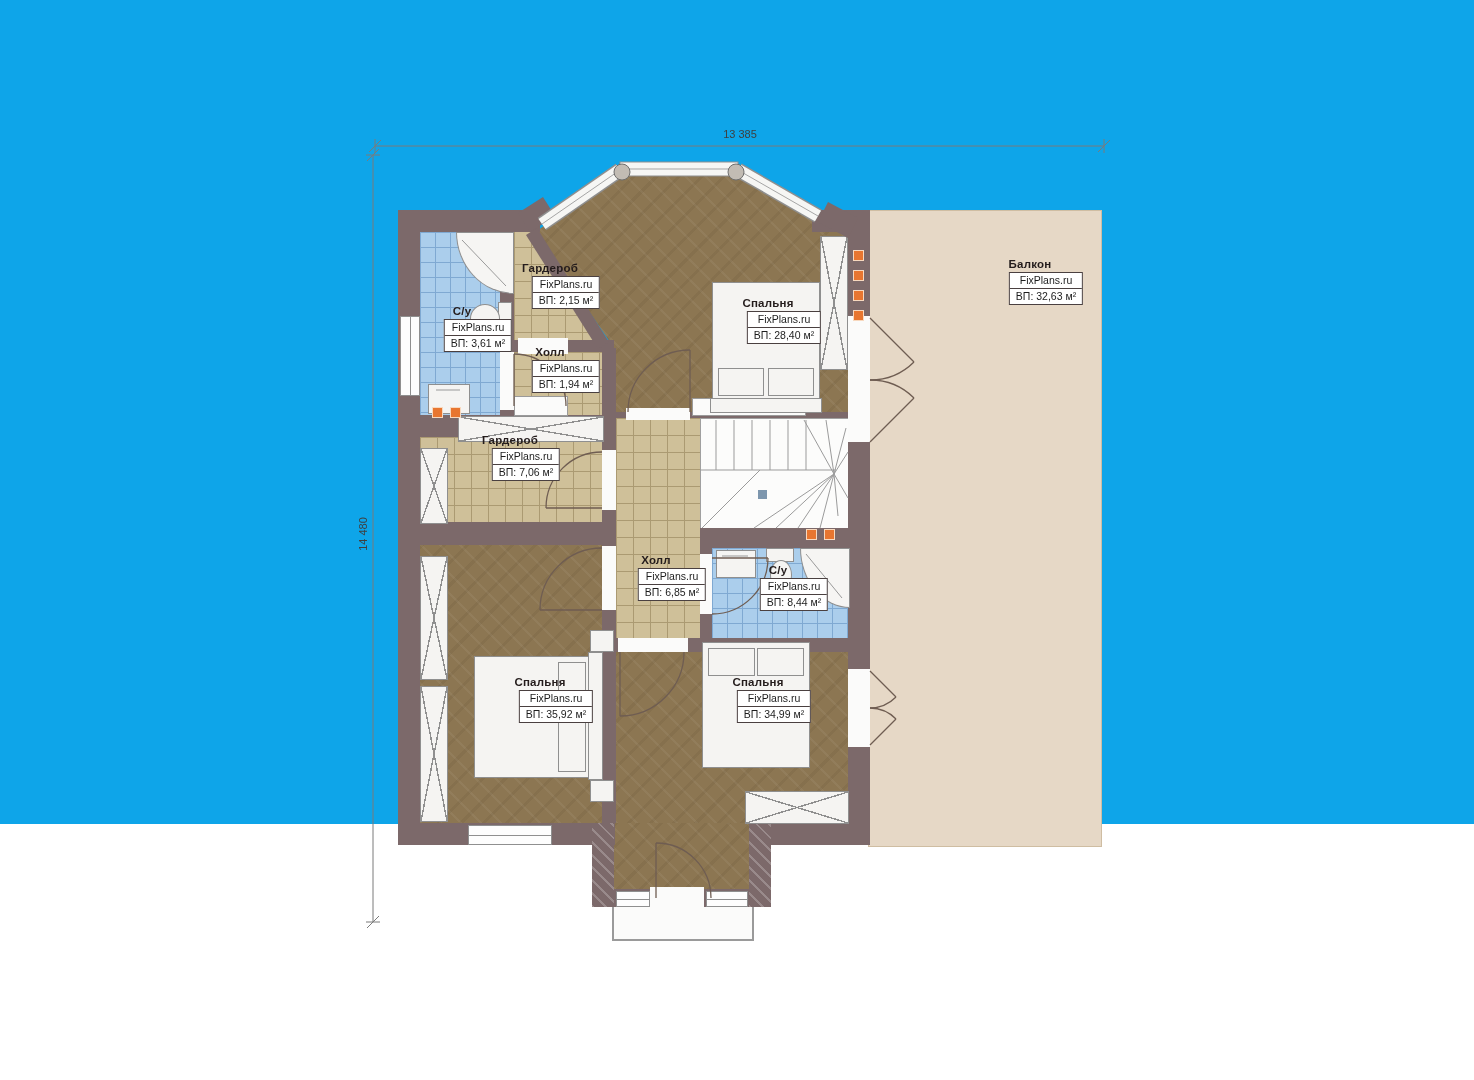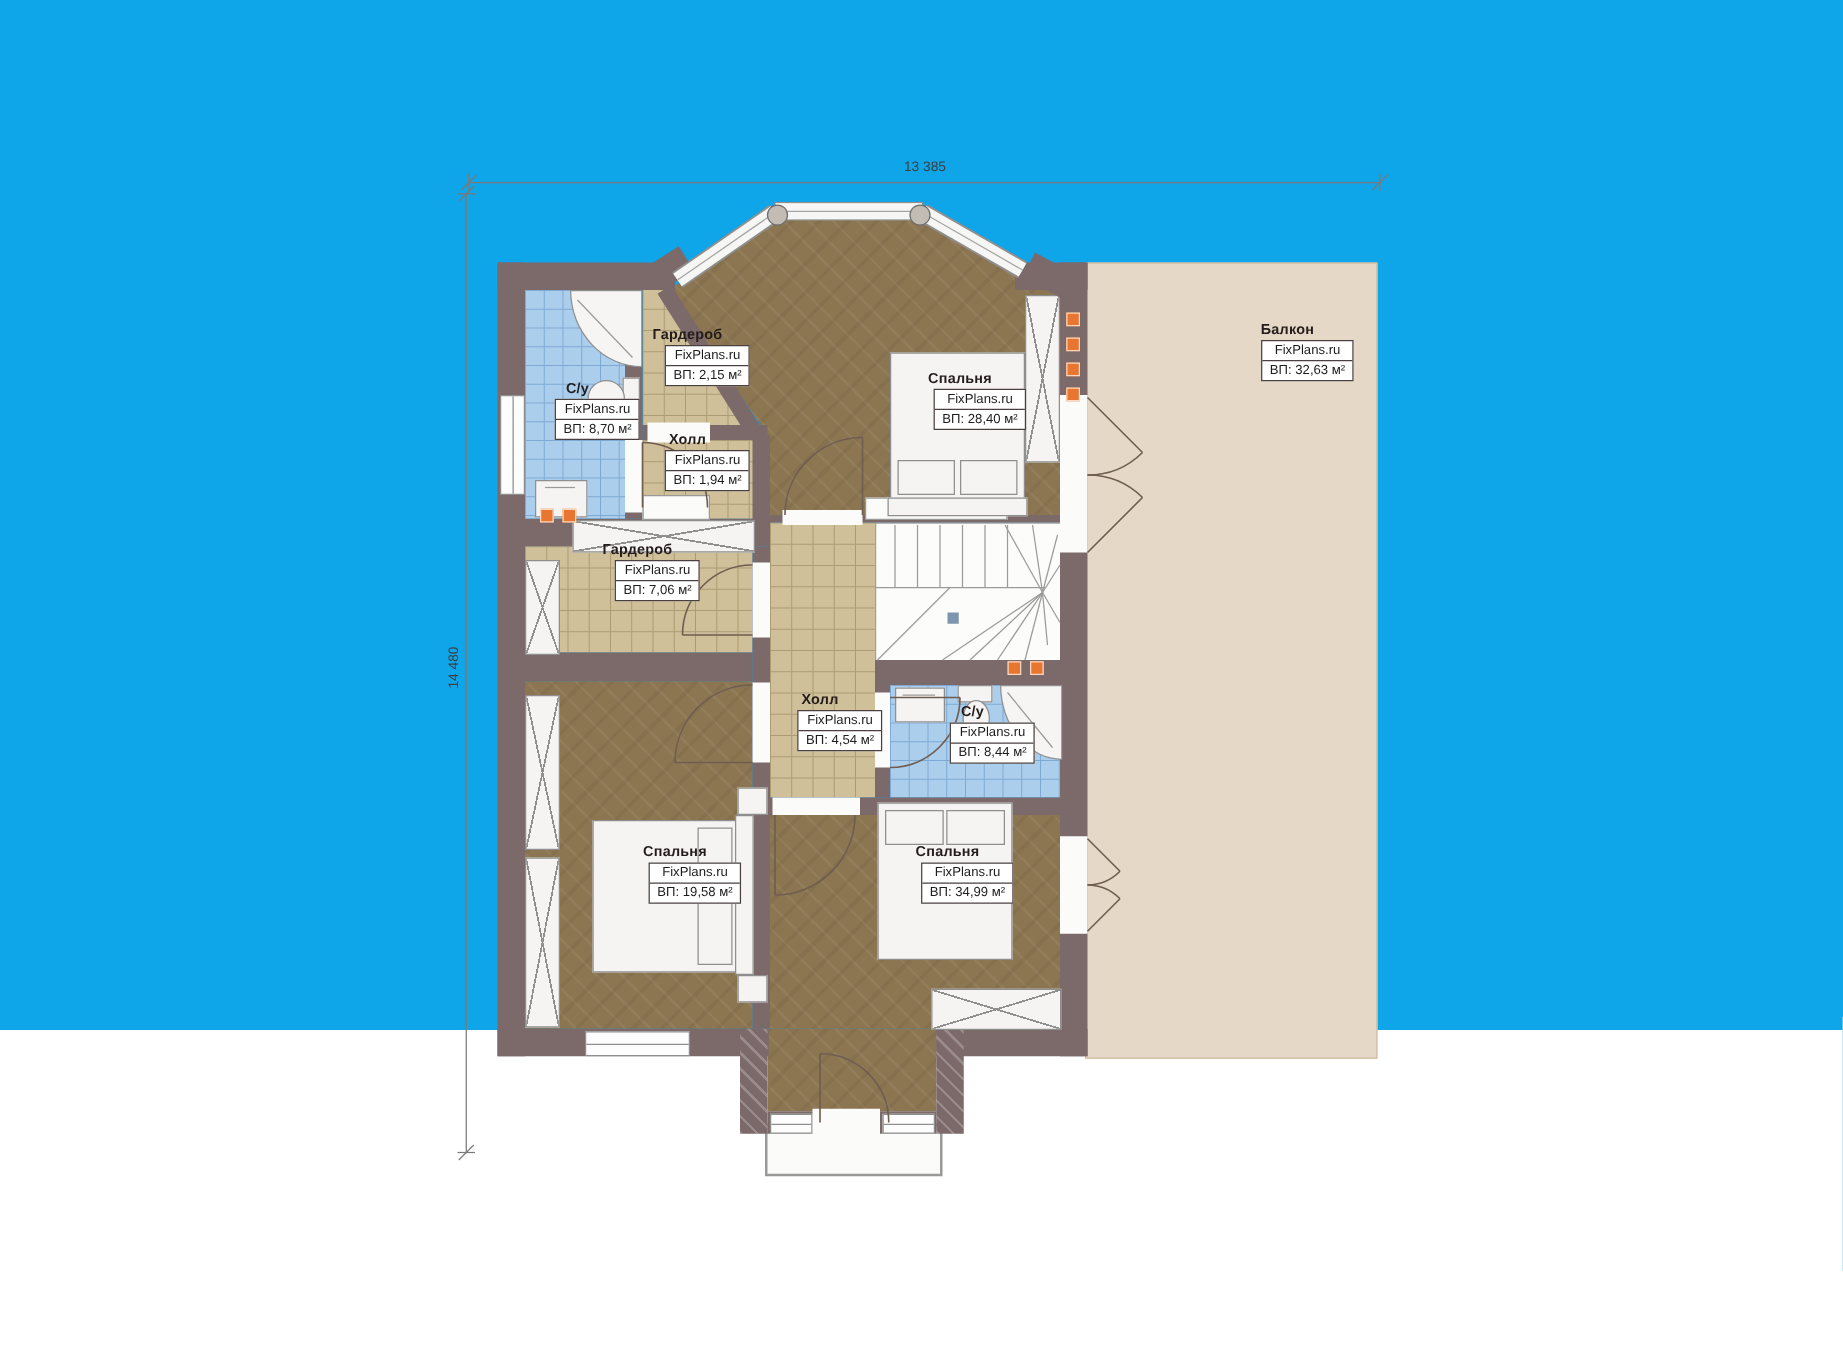--- a/index.html
+++ b/index.html
@@ -219,21 +219,21 @@
       <line x1="722" y1="556" x2="748" y2="556"></line>
     </g>
   </svg>
 
   <div class="dim-label" style="left:740px;top:128px;transform:translateX(-50%);">13 385</div>
   <div class="dim-label" style="left:338px;top:528px;transform:rotate(-90deg);transform-origin:center;width:50px;text-align:center;">14 480</div>
 
   <div class="room-label" style="left:462px;top:305px;">
     <div class="room-name">С/у</div>
     <div class="room-box"><div class="wm">FixPlans.ru</div>
-      <div class="area">ВП: 8,70 м²</div></div>
+      <div class="area">ВП: 3,61 м²</div></div>
   </div>
   <div class="room-label" style="left:550px;top:262px;">
     <div class="room-name">Гардероб</div>
     <div class="room-box"><div class="wm">FixPlans.ru</div>
       <div class="area">ВП: 2,15 м²</div></div>
   </div>
   <div class="room-label" style="left:550px;top:346px;">
     <div class="room-name">Холл</div>
     <div class="room-box"><div class="wm">FixPlans.ru</div>
       <div class="area">ВП: 1,94 м²</div></div>
@@ -249,31 +249,31 @@
       <div class="area">ВП: 32,63 м²</div></div>
   </div>
   <div class="room-label" style="left:510px;top:434px;">
     <div class="room-name">Гардероб</div>
     <div class="room-box"><div class="wm">FixPlans.ru</div>
       <div class="area">ВП: 7,06 м²</div></div>
   </div>
   <div class="room-label" style="left:656px;top:554px;">
     <div class="room-name">Холл</div>
     <div class="room-box"><div class="wm">FixPlans.ru</div>
-      <div class="area">ВП: 4,54 м²</div></div>
+      <div class="area">ВП: 6,85 м²</div></div>
   </div>
   <div class="room-label" style="left:778px;top:564px;">
     <div class="room-name">С/у</div>
     <div class="room-box"><div class="wm">FixPlans.ru</div>
       <div class="area">ВП: 8,44 м²</div></div>
   </div>
   <div class="room-label" style="left:540px;top:676px;">
     <div class="room-name">Спальня</div>
     <div class="room-box"><div class="wm">FixPlans.ru</div>
-      <div class="area">ВП: 19,58 м²</div></div>
+      <div class="area">ВП: 35,92 м²</div></div>
   </div>
   <div class="room-label" style="left:758px;top:676px;">
     <div class="room-name">Спальня</div>
     <div class="room-box"><div class="wm">FixPlans.ru</div>
       <div class="area">ВП: 34,99 м²</div></div>
   </div>
 
 </div>
 
 </body></html>

